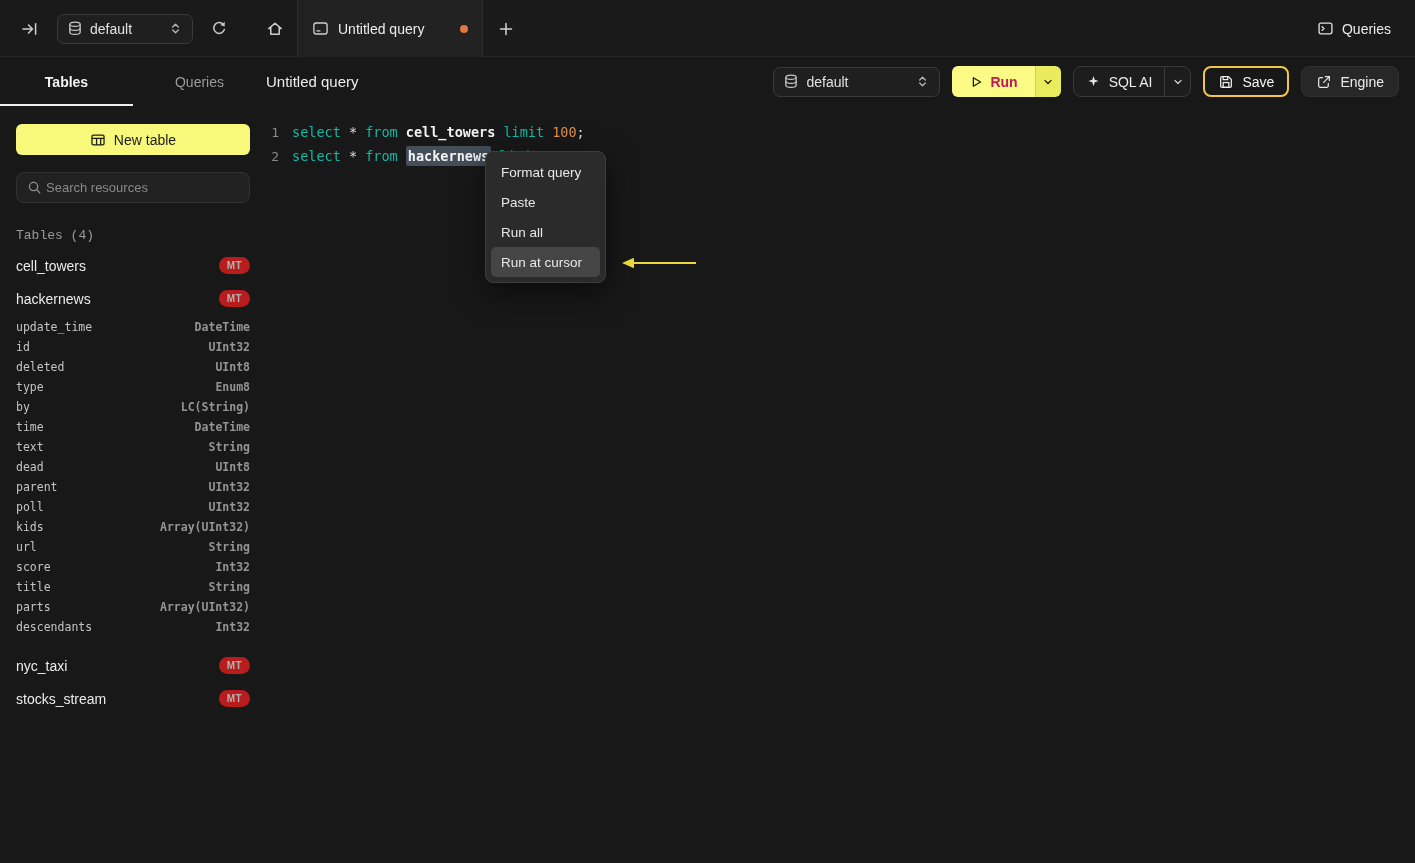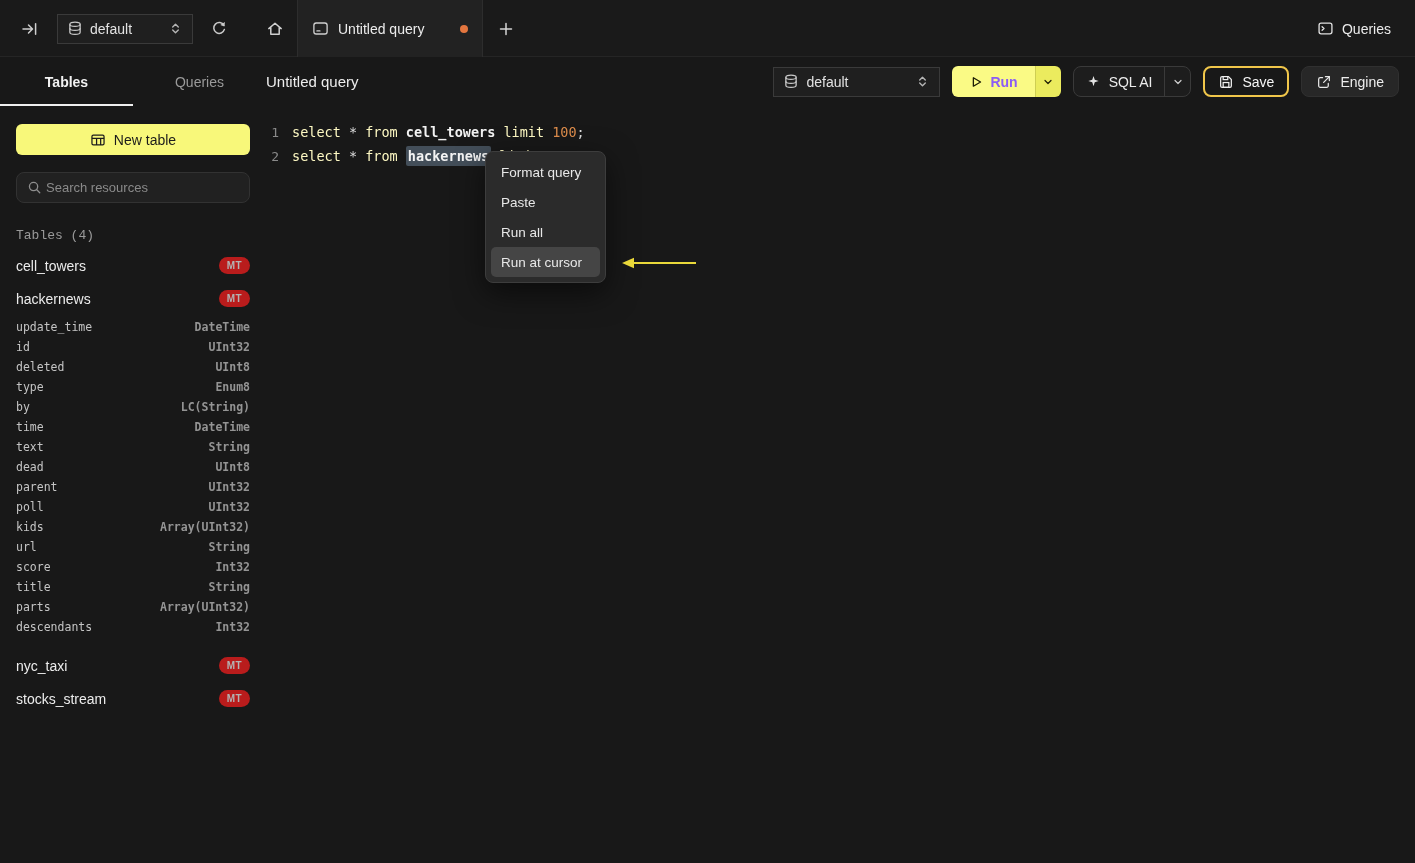--- a/index.html
+++ b/index.html
@@ -13,21 +13,21 @@
   svg { display:block; }
 
   
   .topbar {
     position:absolute; top:0; left:0; right:0; height:57px;
     background:#1a1a1a; border-bottom:1px solid #252525;
   }
   .tb-abs { position:absolute; top:0; height:57px; display:flex; align-items:center; }
   .icon-btn { display:flex; align-items:center; justify-content:center; width:28px; height:28px; border-radius:6px; }
   .db-selector {
-    height:30px; border:1px solid #3a3a3a; background:#1f1f1f; border-radius:0;
+    height:30px; border:1px solid #3a3a3a; background:#1f1f1f; border-radius:7px;
     display:flex; align-items:center; gap:8px; padding:0 10px;
     font-size:14px; color:#e2e2e2;
   }
   .db-selector .chev { margin-left:auto; }
   .query-tab {
     position:absolute; left:297px; top:0; width:186px; height:57px;
     background:#222222; border-left:1px solid #2d2d2d; border-right:1px solid #2d2d2d;
     display:flex; align-items:center; gap:9px; padding:0 14px;
     font-size:14px; color:#ececec;
   }
@@ -71,35 +71,35 @@
   .col-name { color:#c4c4c4; }
   .col-type { color:#949494;font-weight:bold; }
 
   
   .main { position:absolute; left:250px; top:57px; right:0; bottom:0; background:#181818; }
   .main-header { height:49px; display:flex; align-items:center; padding:0 16px; }
   .page-title { font-size:15px; color:#ededed; }
   .controls { margin-left:auto; display:flex; align-items:center; gap:12px; }
   .hdr-selector { width:167px; }
   .run-btn { display:flex; height:31px; border-radius:6px; overflow:hidden; }
-  .run-main { display:flex; align-items:center; gap:7px; padding:0 17px; background:#fafa85; color:#8b5cf6; font-size:14px; font-weight:600; }
+  .run-main { display:flex; align-items:center; gap:7px; padding:0 17px; background:#fafa85; color:#be185d; font-size:14px; font-weight:600; }
   .run-caret { width:26px; display:flex; align-items:center; justify-content:center; background:#ebeb5e; border-left:1px solid rgba(0,0,0,.12); }
   .sqlai-btn { height:31px; border:1px solid #3a3a3a; border-radius:8px; display:flex; align-items:stretch; background:#1d1d1d; overflow:hidden; }
   .sqlai-main { display:flex; align-items:center; gap:8px; padding:0 12px; color:#ececec; font-size:14px; }
   .sqlai-caret { width:26px; display:flex; align-items:center; justify-content:center; border-left:1px solid #3a3a3a; }
   .save-btn { height:31px; border:2px solid #f0c64a; border-radius:8px; display:flex; align-items:center; gap:8px; padding:0 13px; color:#f5f5f5; font-size:14px; background:transparent; }
   .share-btn { height:31px; border:1px solid #303030; border-radius:8px; background:#272727; display:flex; align-items:center; gap:8px; padding:0 14px; color:#ededed; font-size:14px; }
 
   
   .editor { padding:14px 0 0 15px; position:relative; }
   .code-line { display:flex; height:24px; align-items:center;
     font-family:"DejaVu Sans Mono", monospace; font-size:13.5px; }
   .line-number { width:14px; text-align:right; color:#8a8a8a; font-size:13px; margin-right:13px; flex:none; }
   .code-text { white-space:pre; color:#dcdcdc; }
-  .tok-kw  { color:#fef9c3; }
+  .tok-kw  { color:#14b8a6; }
   .tok-num { color:#de8d4c; }
   .tok-pl  { color:#dcdcdc; }
   .tok-tbl { color:#f2f2f2; font-weight:700; }
   .tok-tbl-sel { color:#f4f4f4; font-weight:700; background:#434e59; padding:2px 2px; border-radius:2px; }
 
   
   .context-menu {
     position:absolute; left:485px; top:151px; width:121px;
     background:#2b2b2b; border:1px solid #3d3d3d; border-radius:8px; padding:5px;
     box-shadow:0 10px 30px rgba(0,0,0,.55); z-index:40;

